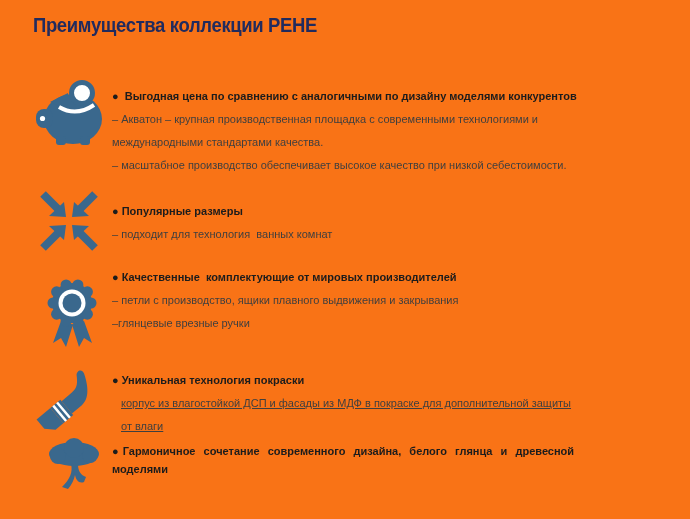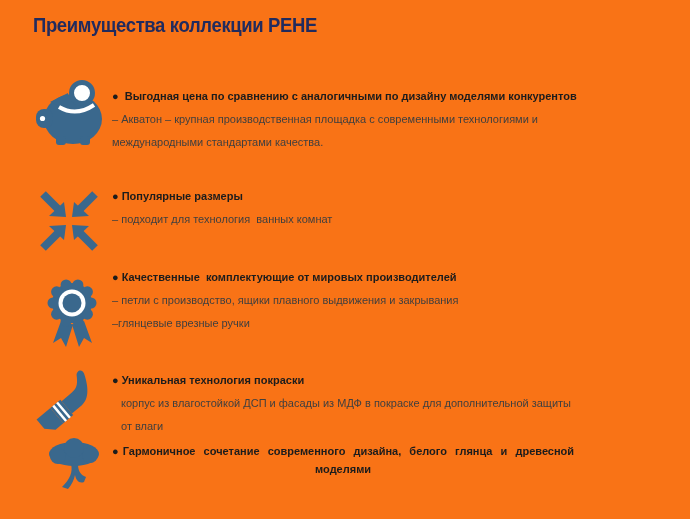--- a/index.html
+++ b/index.html
@@ -6,22 +6,22 @@
   .page{position:relative;width:690px;height:519px;background:#f97316;overflow:hidden;
         font-family:"Liberation Sans",sans-serif;}
   .title{position:absolute;left:33px;top:13px;font-size:21px;font-weight:bold;
          color:var(--title-color,#212B5E);letter-spacing:-0.4px;
          transform:scaleX(0.88);transform-origin:left center;white-space:pre;}
   .icn{position:absolute;color:var(--accent,#3A688D);}
   .icn svg{overflow:visible;display:block;}
   .txt{position:absolute;left:112px;}
   .line{white-space:pre;font-size:11px;line-height:23px;height:23px;color:var(--body-color,#3F3F3F);}
   .head{font-weight:bold;color:var(--head-color,#1C1C1C);}
-  .s5 .line{line-height:18px;height:18px;font-weight:bold;color:var(--head-color,#1C1C1C);word-spacing:1px;text-align:center;}
-  .indent{padding-left:9px;}
+  .s5 .line{line-height:18px;height:18px;font-weight:bold;color:var(--head-color,#1C1C1C);word-spacing:1px;}
+  .indent{padding-left:9px;text-decoration:underline;}
 </style>
 </head>
 <body>
 
 <div class="page">
 
   <div class="title">Преимущества коллекции РЕНЕ</div>
 
   <span class="icn" style="left:36px;top:80px;">
     <svg width="70" height="66" viewBox="0 0 70 66" fill="currentColor">
@@ -32,35 +32,36 @@
       <rect x="20" y="56" width="10" height="9" rx="3"></rect>
       <rect x="44" y="56" width="10" height="9" rx="3"></rect>
       <circle cx="46" cy="13" r="10.5" fill="#fff" stroke="currentColor" stroke-width="5"></circle>
       <path d="M23 27 Q 40 37 58 25" fill="none" stroke="#fff" stroke-width="4"></path>
     </svg>
   </span>
   <div class="txt" style="top:85px;">
     <div class="line head">●  Выгодная цена по сравнению с аналогичными по дизайну моделями конкурентов</div>
     <div class="line">– Акватон – крупная производственная площадка с современными технологиями и</div>
     <div class="line">международными стандартами качества.</div>
+    <div class="line">– масштабное производство обеспечивает высокое качество при низкой себестоимости.</div>
   </div>
 
   <span class="icn" style="left:40px;top:193px;">
     <svg width="58" height="56" viewBox="0 0 58 56" fill="currentColor" stroke="none">
       <path d="M3 1 L19 17" stroke="currentColor" stroke-width="8"></path>
       <polygon points="26,24 24,9 9,23"></polygon>
       <path d="M55 1 L39 17" stroke="currentColor" stroke-width="8"></path>
       <polygon points="32,24 34,9 49,23"></polygon>
       <path d="M3 55 L19 39" stroke="currentColor" stroke-width="8"></path>
       <polygon points="26,32 24,47 9,33"></polygon>
       <path d="M55 55 L39 39" stroke="currentColor" stroke-width="8"></path>
       <polygon points="32,32 34,47 49,33"></polygon>
     </svg>
   </span>
-  <div class="txt" style="top:185px;">
+  <div class="txt" style="top:200px;">
     <div class="line head">● Популярные размеры</div>
     <div class="line">– подходит для технология  ванных комнат</div>
   </div>
 
   <span class="icn" style="left:42px;top:277px;">
     <svg width="61" height="70" viewBox="0 0 61 70" fill="currentColor">
       <polygon points="19,44 31,47.5 24,70 19,61 11,66"></polygon>
       <polygon points="42,44 30,47.5 37,70 42,61 50,66"></polygon>
       <circle cx="30" cy="26" r="20"></circle>
       <circle cx="49" cy="26" r="5.5"></circle>

